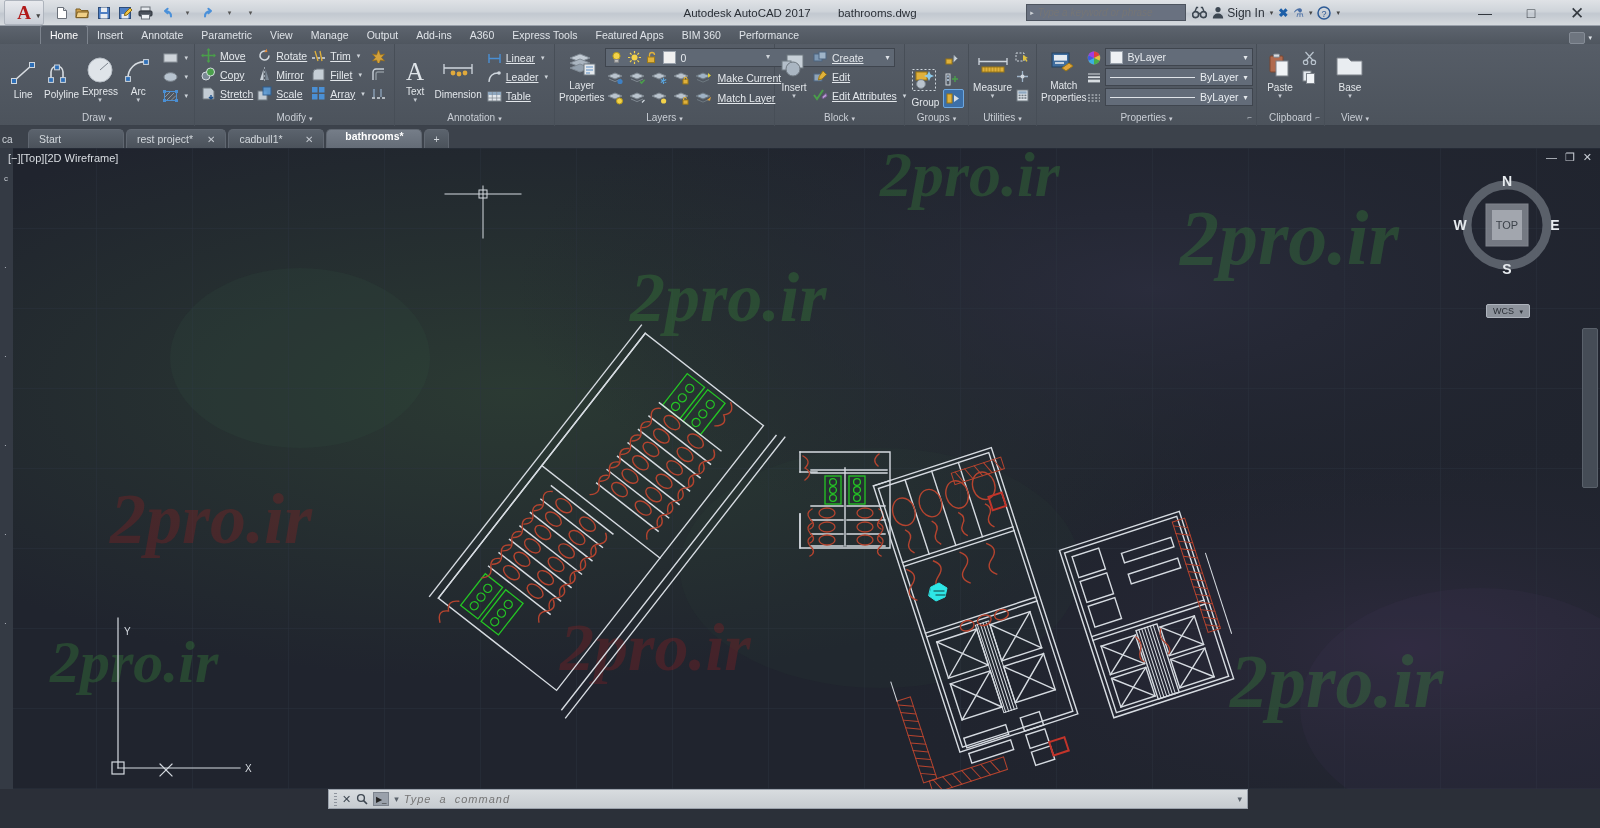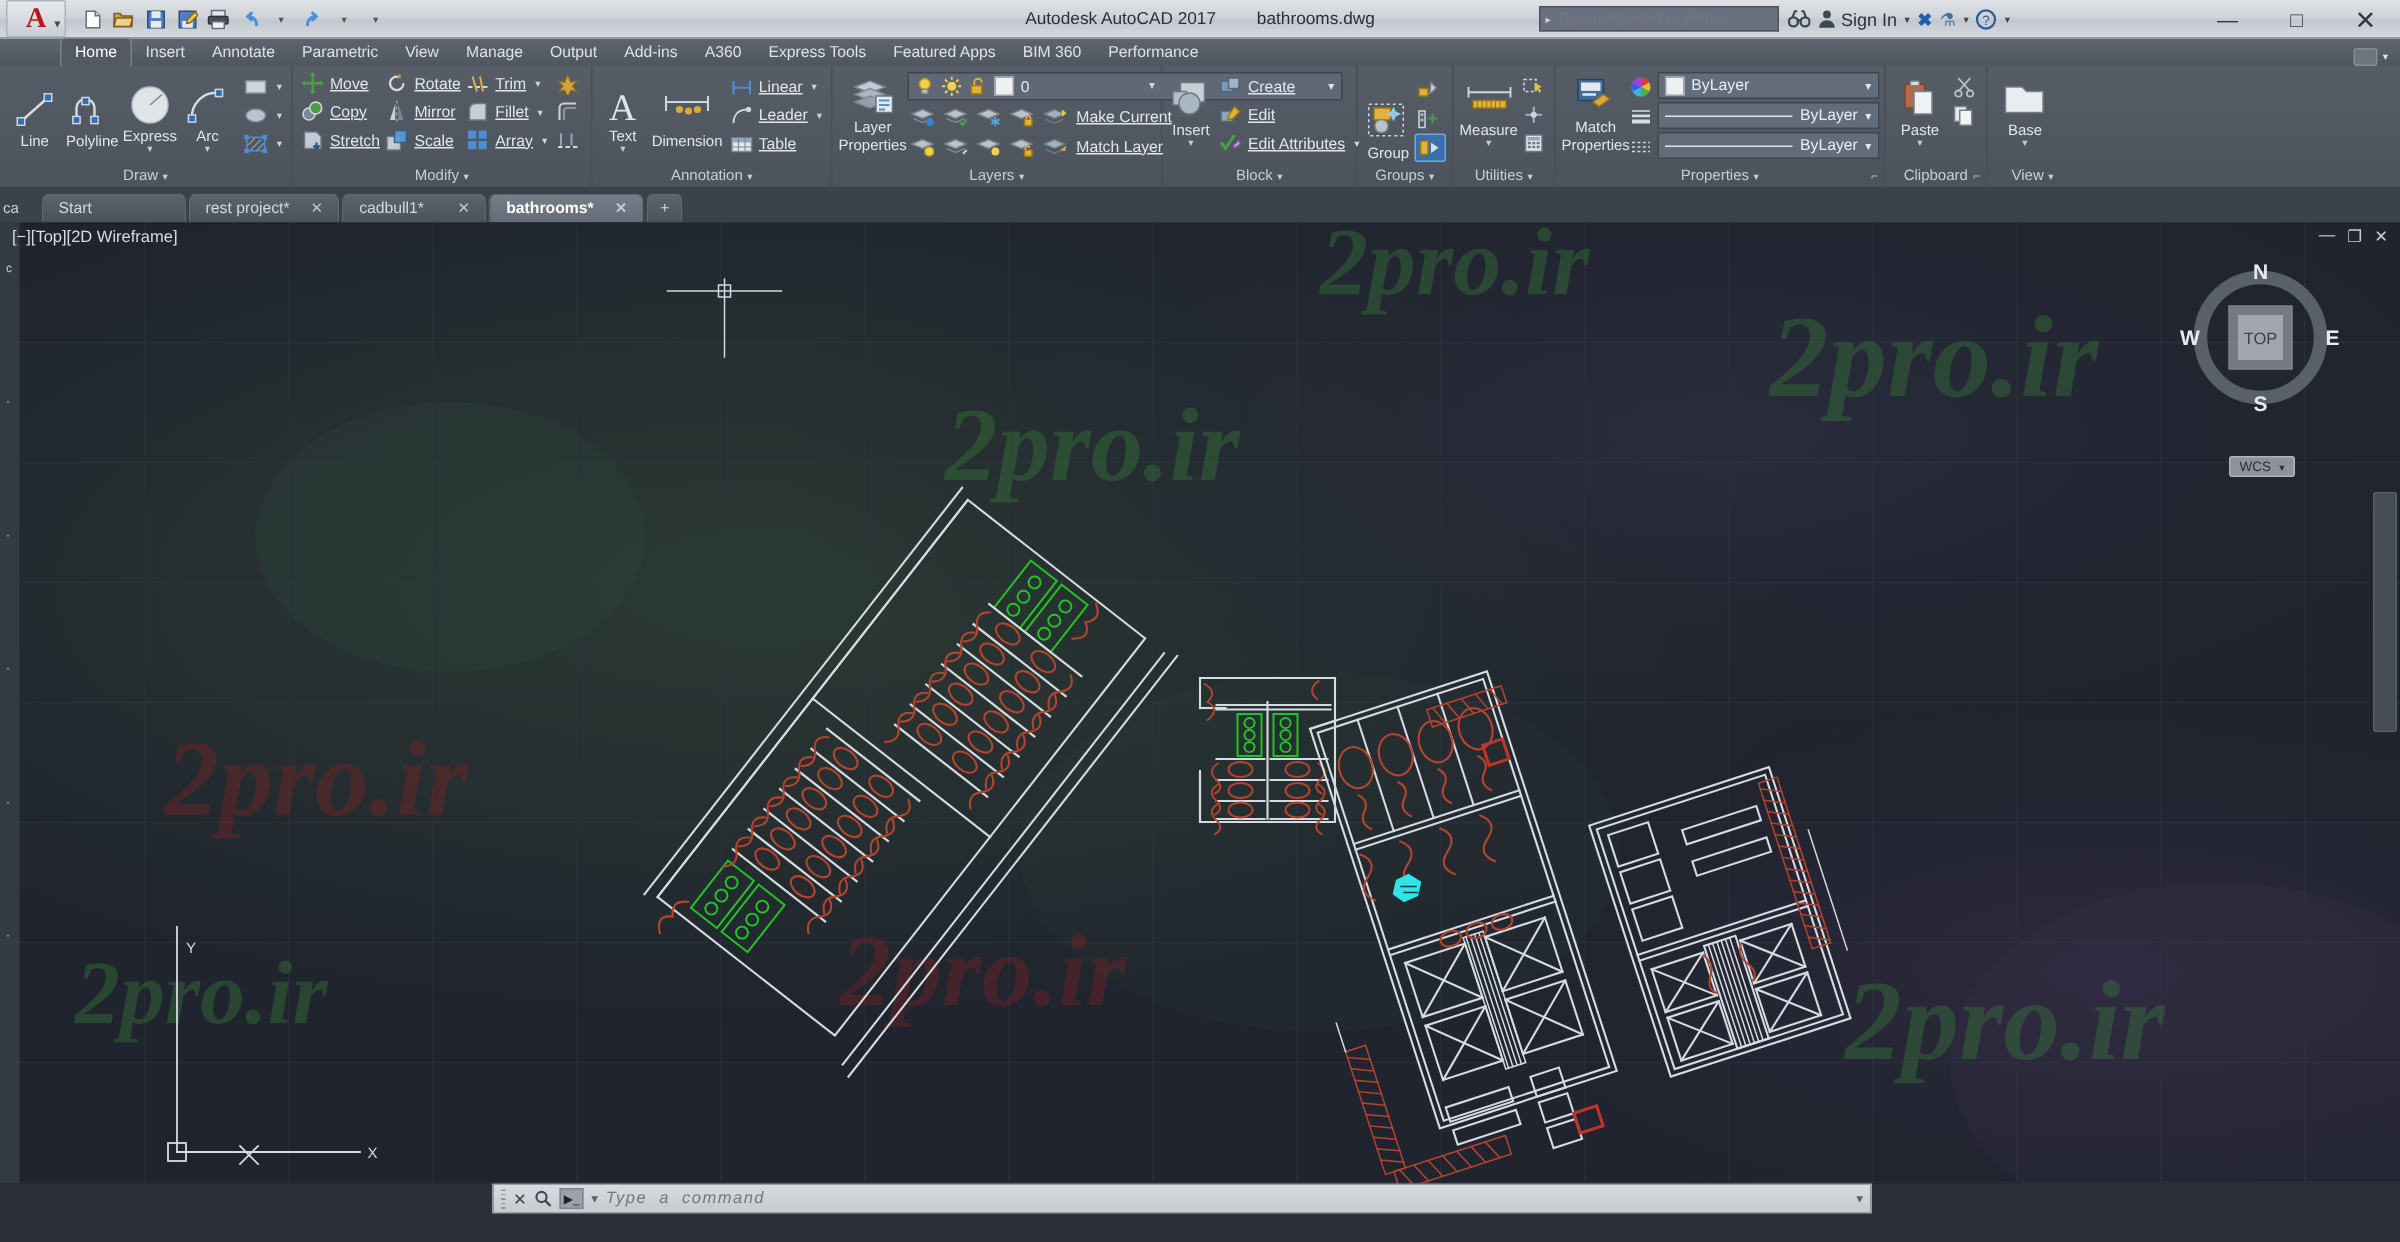--- a/index.html
+++ b/index.html
@@ -92,21 +92,21 @@
   .propcombo .line { flex:1; height:1px; background:#dfe3e8; }
 
   
   .filetabs { position:absolute; left:0; top:126px; width:1600px; height:22px;
     background:#3c424b; display:flex; align-items:flex-end; padding-left:28px; }
   .ftab { height:19px; min-width:96px; margin-right:2px; padding:0 10px;
     background:linear-gradient(to bottom,#5b636d,#4b525b);
     border-radius:5px 5px 0 0; display:flex; align-items:center; gap:14px;
     font-size:10.5px; color:#d3d8dd; border:1px solid #606771; border-bottom:none; }
   .ftab.active { background:linear-gradient(to bottom,#757d88,#646c77); color:#fff;
-    font-weight:bold; }
+    font-weight:bold;flex-direction:column; }
   .ftab .x { font-size:10px; color:#c3c8cf; margin-left:auto; }
   .ftab.plus { min-width:0; padding:0 8px; }
   .ftab-left-label { position:absolute; left:2px; bottom:3px; font-size:10px;
     color:#cfd4da; }
 
   
   .canvas { position:absolute; left:0; top:148px; width:1600px; height:641px;
     background:#20242e; overflow:hidden; }
   .vplabel { position:absolute; left:8px; top:4px; font-size:11px; color:#d9dde2;
     z-index:9; }

